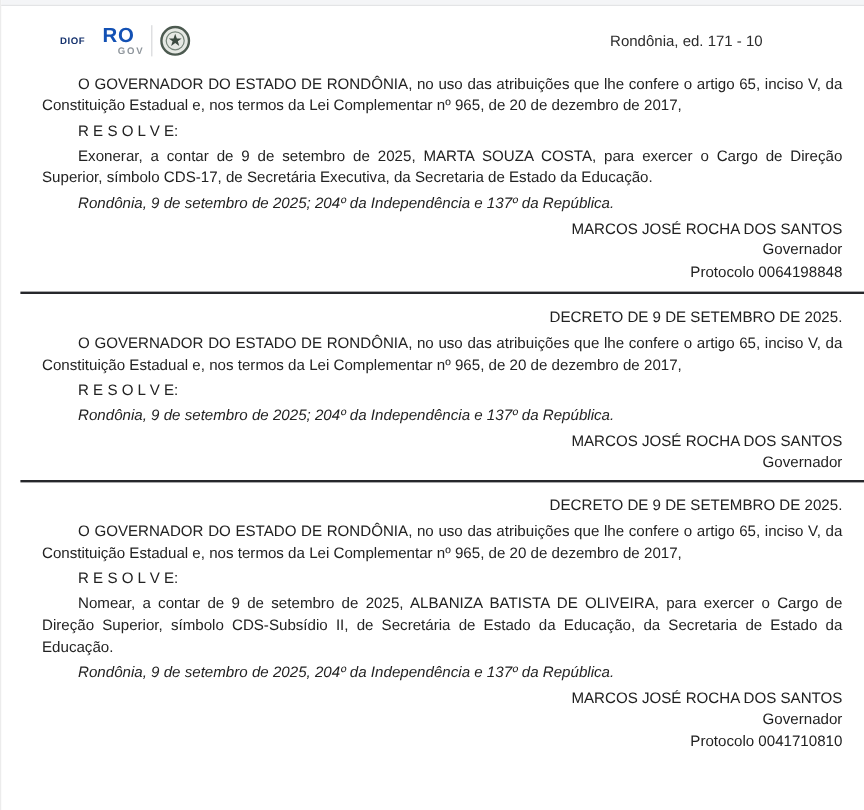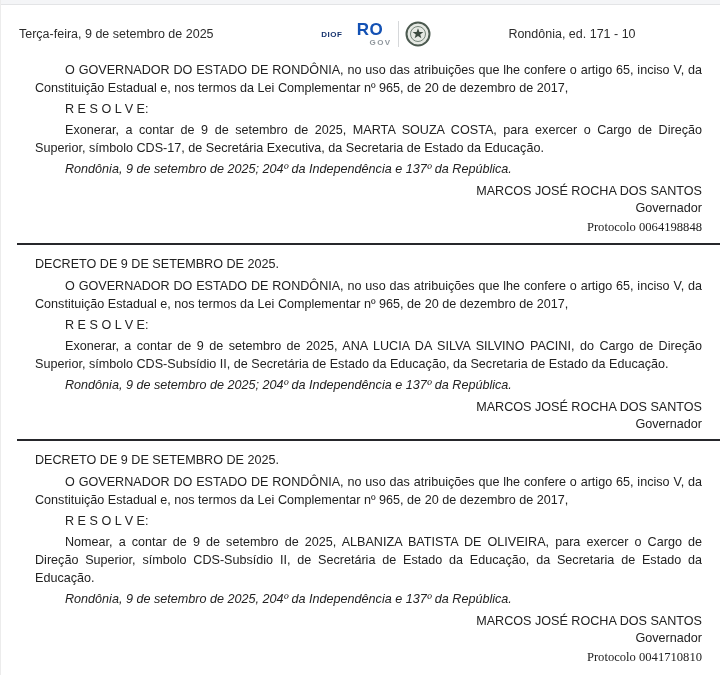--- a/index.html
+++ b/index.html
@@ -30,36 +30,35 @@
   .emblem { display: inline-flex; }
 
   
   main { padding: 4px 18px 0 34px; }
   .para {
     font-size: 12.6px; line-height: 18px; margin: 0 0 3px 0;
     text-align: justify; text-indent: 30px; color: #222;
   }
   .title {
     font-size: 12.6px; line-height: 18px; margin: 0 0 4px 0;
-    text-align: left; text-indent: 0; color: #222;
+    text-align: right; text-indent: 0; color: #222;
   }
   .dateline { text-align: left; margin-bottom: 5px; font-style: italic; }
   .sig-name { font-size: 12.6px; line-height: 16px; margin: 1px 0 0 0; text-align: right; }
   .sig-role { font-size: 12.6px; line-height: 16px; margin: 1px 0 2px 0; text-align: right; }
-  .protocol { font-size: 12.6px; line-height: 18px; margin: 2px 0 0 0; text-align: right; font-family: Liberation Serif, serif; }
+  .protocol { font-size: 12.6px; line-height: 18px; margin: 2px 0 0 0; text-align: right; }
   .rule { height: 2px; background: #26272b; margin: 7px -18px 10px -18px; }
 </style>
 </head>
 <body>
 
 <div class="page">
   <div class="top-strip"></div>
 
   <header class="header">
-    <div class="h-date">Terça-feira, 9 de setembro de 2025</div>
     <div class="h-logo">
       <span class="diof">DIOF</span>
       <span class="rogov">
         <span class="ro">RO</span>
         <span class="gov">GOV</span>
       </span>
       <span class="logo-sep"></span>
       <span class="emblem">
         <svg width="26" height="26" viewBox="0 0 26 26">
           <circle cx="13" cy="13" r="11.5" fill="#e6e9e4" stroke="#4c5a50" stroke-width="2"></circle>
@@ -81,21 +80,20 @@
       <p class="sig-name">MARCOS JOSÉ ROCHA DOS SANTOS</p>
       <p class="sig-role">Governador</p>
       <p class="protocol">Protocolo 0064198848</p>
     </section>
     <div class="rule"></div>
 
     <section class="decree">
       <p class="title">DECRETO DE 9 DE SETEMBRO DE 2025.</p>
       <p class="para">O GOVERNADOR DO ESTADO DE RONDÔNIA, no uso das atribuições que lhe confere o artigo 65, inciso V, da Constituição Estadual e, nos termos da Lei Complementar nº 965, de 20 de dezembro de 2017,</p>
       <p class="para resolve">R E S O L V E:</p>
-      <p class="para">Exonerar, a contar de 9 de setembro de 2025, ANA LUCIA DA SILVA SILVINO PACINI, do Cargo de Direção Superior, símbolo CDS-Subsídio II, de Secretária de Estado da Educação, da Secretaria de Estado da Educação.</p>
       <p class="para dateline">Rondônia, 9 de setembro de 2025; 204º da Independência e 137º da República.</p>
       <p class="sig-name">MARCOS JOSÉ ROCHA DOS SANTOS</p>
       <p class="sig-role">Governador</p>
     </section>
     <div class="rule"></div>
 
     <section class="decree">
       <p class="title">DECRETO DE 9 DE SETEMBRO DE 2025.</p>
       <p class="para">O GOVERNADOR DO ESTADO DE RONDÔNIA, no uso das atribuições que lhe confere o artigo 65, inciso V, da Constituição Estadual e, nos termos da Lei Complementar nº 965, de 20 de dezembro de 2017,</p>
       <p class="para resolve">R E S O L V E:</p>

